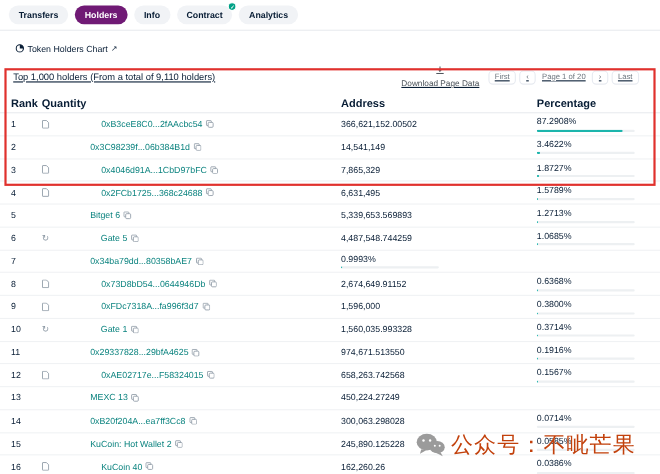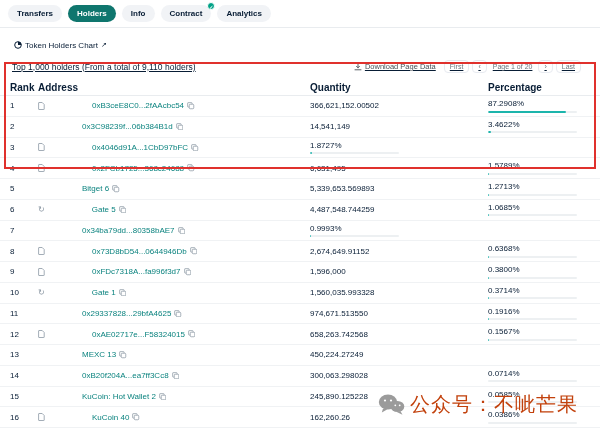--- a/index.html
+++ b/index.html
@@ -3,33 +3,33 @@
 <meta charset="utf-8">
 <style>
   * { margin:0; padding:0; box-sizing:border-box; }
   html,body { width:600px; height:431px; overflow:hidden; }
   body { font-family:"Liberation Sans", sans-serif; background:#fff; color:#081d35; }
   .page { position:relative; width:600px; height:431px; background:#fff; }
 
   
   .tabbar { display:flex; gap:6px; align-items:center; padding:5px 0 5px 8px; border-bottom:1px solid #e9ecef; }
   .tab { font-size:8px; font-weight:700; padding:4px 9px; border-radius:12px; background:#f1f3f6; color:#081d35; border:0; position:relative; cursor:pointer; font-family:inherit; }
-  .tab.active { background:#0f766e; color:#fff; }
+  .tab.active { background:#701a75; color:#fff; }
   .tab .badge { position:absolute; top:-3px; right:-4px; width:8px; height:8px; border-radius:50%; background:#00a186; color:#fff; font-size:5px; line-height:8px; text-align:center; border:1px solid #fff; }
 
   
   .subhead { padding:7px 0 2px 14px; }
   .chart-link { display:inline-flex; align-items:center; gap:3px; font-size:8px; color:#081d35; cursor:pointer; }
   .chart-link .arrow { font-size:7px; color:#081d35; }
 
   
   .controls { display:flex; justify-content:space-between; align-items:center; padding:5px 19px 6px 12px;text-decoration:underline; }
   .summary { font-size:8.5px; color:#081d35; }
   .rightctl { display:flex; align-items:center; gap:8px; }
-  .download { display:flex; align-items:center; gap:3px; font-size:7.5px; color:#495057; background:none; border:0; cursor:pointer; font-family:inherit; }
+  .download { display:flex; align-items:center; gap:3px; font-size:7.5px; color:#495057; background:none; border:0; cursor:pointer; font-family:inherit;flex-direction:column; }
   .pager { display:flex; align-items:center; gap:3px; font-size:7px; color:#6c757d; }
   .pbtn { border:1px solid #e7eaf0; border-radius:4px; padding:2px 5px; background:#fff; color:#6c757d; font-size:7px; cursor:pointer; font-family:inherit; }
   .pinfo { padding:2px 3px; }
 
   
   .thead, .tr { display:grid; grid-template-columns:28px 272px 178px 1fr; align-items:center; padding-left:10px; }
   .thead { height:17px; font-weight:700; font-size:10px; border-bottom:1px solid #e9ecef; }
   .tr { height:20.75px; border-bottom:1px solid #f0f2f4; font-size:8px; }
   .td.rank { color:#081d35; }
   .addrcell { display:flex; align-items:center; gap:3px; }
@@ -87,22 +87,22 @@
         <span class="pinfo">Page 1 of 20</span>
         <button class="pbtn">›</button>
         <button class="pbtn">Last</button>
       </div>
     </div>
   </div>
 
   <div>
     <div class="thead">
       <div>Rank</div>
+      <div>Quantity</div>
       <div>Address</div>
-      <div>Quantity</div>
       <div>Percentage</div>
     </div>
     <div id="tbody">
         <div class="tr">
           <div class="td rank">1</div>
           <div class="td addrcell">
             <svg class="ic" width="7" height="8" viewBox="0 0 7 8">
               <path d="M1 .5h3.2L6.2 2.5v4.6a.4.4 0 0 1-.4.4H1a.4.4 0 0 1-.4-.4V.9A.4.4 0 0 1 1 .5z" fill="none" stroke="#8c98a4" stroke-width="0.8"></path>
             </svg>
             <a class="addr-link">0xB3ceE8C0...2fAAcbc54</a>
@@ -141,20 +141,21 @@
           <div class="td addrcell">
             <svg class="ic" width="7" height="8" viewBox="0 0 7 8">
               <path d="M1 .5h3.2L6.2 2.5v4.6a.4.4 0 0 1-.4.4H1a.4.4 0 0 1-.4-.4V.9A.4.4 0 0 1 1 .5z" fill="none" stroke="#8c98a4" stroke-width="0.8"></path>
             </svg>
             <a class="addr-link">0x4046d91A...1CbD97bFC</a>
             <svg class="ic" width="7.5" height="7.5" viewBox="0 0 8 8">
               <rect x="2.4" y="2.4" width="4.8" height="4.8" rx="1" fill="none" stroke="#8c98a4" stroke-width="0.8"></rect>
               <path d="M5.4 2.2V1.2a.5.5 0 0 0-.5-.5H1.2a.5.5 0 0 0-.5.5v3.7a.5.5 0 0 0 .5.5h1" fill="none" stroke="#8c98a4" stroke-width="0.8"></path>
             </svg>
           </div>
+          <div class="td qty">7,865,329</div>
           <div class="td pctcell">
             <span class="pcttext">1.8727%</span>
             <div class="bar">
               <div class="fill" style="width: 1.8727%;"></div>
             </div>
           </div>
         </div>
         <div class="tr">
           <div class="td rank">4</div>
           <div class="td addrcell">

